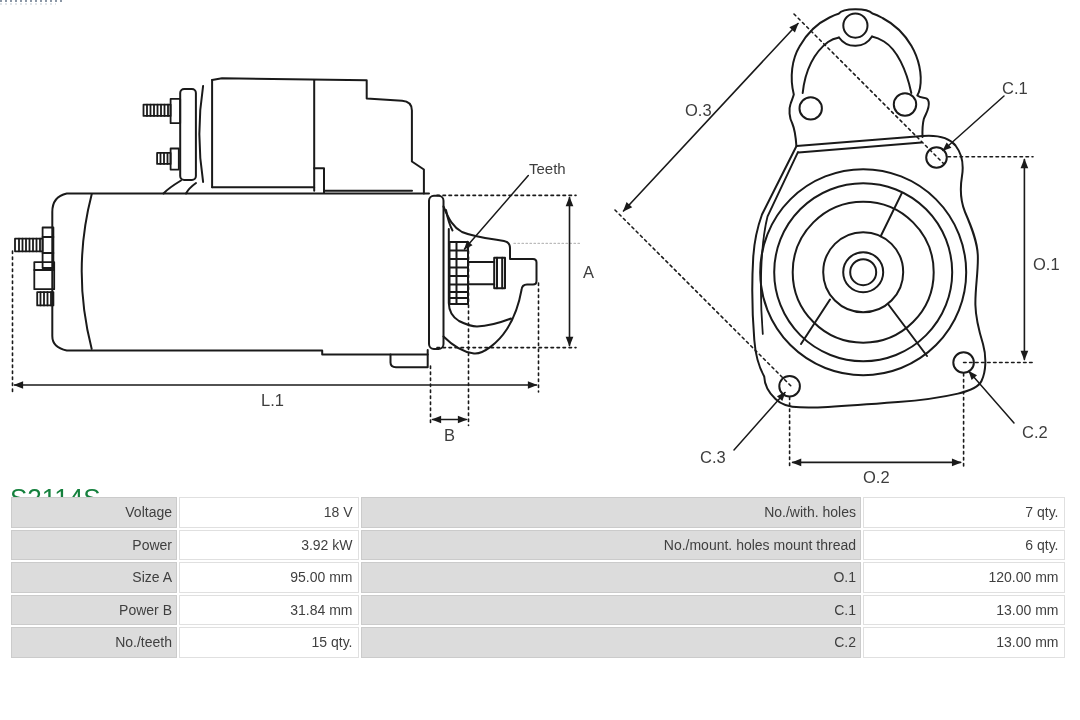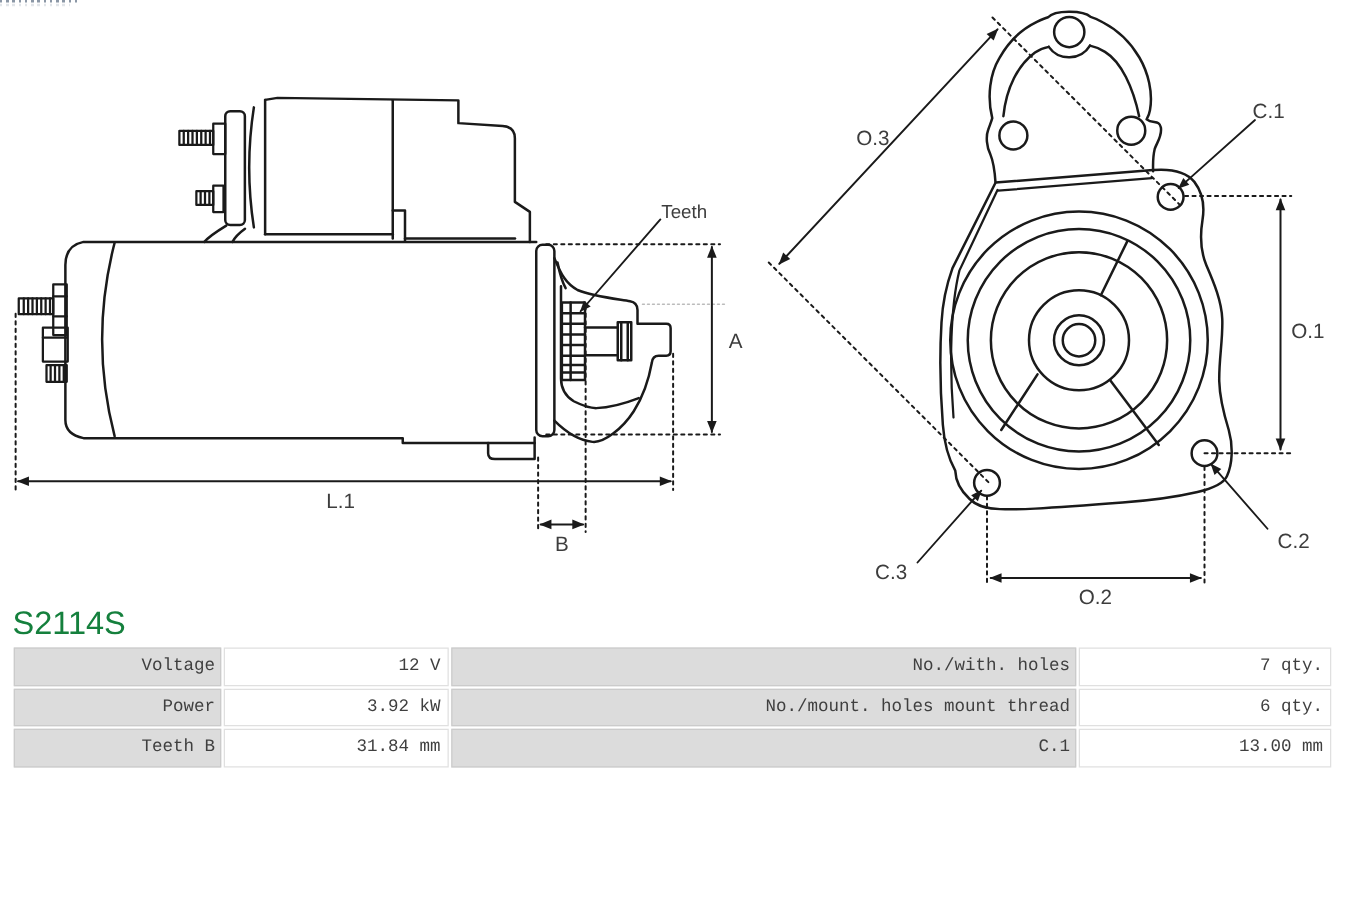--- a/index.html
+++ b/index.html
@@ -2,22 +2,22 @@
 <html><head>
 <meta charset="utf-8">
 <style>
   html,body{margin:0;padding:0;background:#fff;}
   body{width:1080px;height:720px;position:relative;overflow:hidden;
        font-family:"Liberation Sans","DejaVu Sans",sans-serif;}
   #stage{position:absolute;inset:0;width:1080px;height:720px;}
   svg{position:absolute;left:0;top:0;}
   .part-number{position:absolute;left:10px;top:487px;font-size:26px;line-height:22px;
        color:#15803d;font-weight:500;font-family:"Liberation Sans",sans-serif;}
-  .spec-table{position:absolute;left:9px;top:516px;border-collapse:separate;border-spacing:2px;
-       table-layout:fixed;width:1058px;font-family:Liberation Mono, monospace;}
+  .spec-table{position:absolute;left:9px;top:495px;border-collapse:separate;border-spacing:2px;
+       table-layout:fixed;width:1058px;font-family:Liberation Sans, sans-serif;}
   .spec-table td{border:1px solid #e0e0e0;height:28.5px;font-size:14px;color:#3f3f3f;
        text-align:right;padding:0 7px 0 0;white-space:nowrap;overflow:hidden;}
   .spec-table td.lbl{background:#dcdcdc;padding-right:4px;border-color:#cbcbcb;}
   .spec-table td.val{background:#ffffff;padding-right:5.5px;}
   .artifact{position:absolute;left:0;top:0;width:64px;height:2px;
        background-image:repeating-linear-gradient(90deg,#8b97a6 0 2px,transparent 2px 5px);}
   .artifact2{position:absolute;left:0;top:3px;width:56px;height:2px;opacity:.35;
        background-image:repeating-linear-gradient(90deg,#aab4c0 0 2px,transparent 2px 5px);}
 </style>
 </head>
@@ -239,31 +239,43 @@
   <table class="spec-table">
     <colgroup>
       <col style="width:166px">
         <col style="width:180px">
         <col style="width:500px">
         <col style="width:202px">
     </colgroup>
     <tbody>
       <tr>
         <td class="lbl">Voltage</td>
-        <td class="val">12 V</td>
+        <td class="val">18 V</td>
         <td class="lbl">No./with. holes</td>
         <td class="val">7 qty.</td>
       </tr>
       <tr>
         <td class="lbl">Power</td>
         <td class="val">3.92 kW</td>
         <td class="lbl">No./mount. holes mount thread</td>
         <td class="val">6 qty.</td>
       </tr>
       <tr>
-        <td class="lbl">Teeth B</td>
+        <td class="lbl">Size A</td>
+        <td class="val">95.00 mm</td>
+        <td class="lbl">O.1</td>
+        <td class="val">120.00 mm</td>
+      </tr>
+      <tr>
+        <td class="lbl">Power B</td>
         <td class="val">31.84 mm</td>
         <td class="lbl">C.1</td>
         <td class="val">13.00 mm</td>
       </tr>
+      <tr>
+        <td class="lbl">No./teeth</td>
+        <td class="val">15 qty.</td>
+        <td class="lbl">C.2</td>
+        <td class="val">13.00 mm</td>
+      </tr>
     </tbody>
   </table>
 </div>
 
 </body></html>

